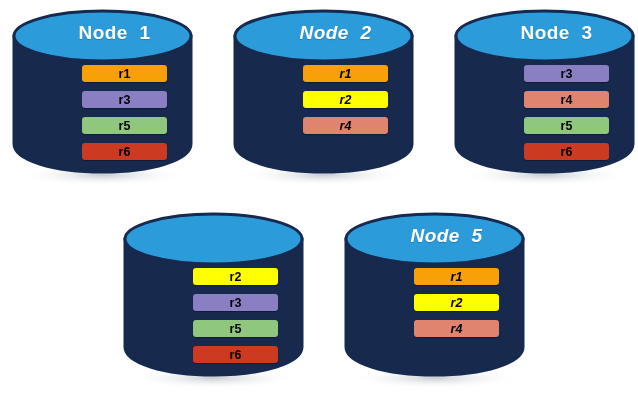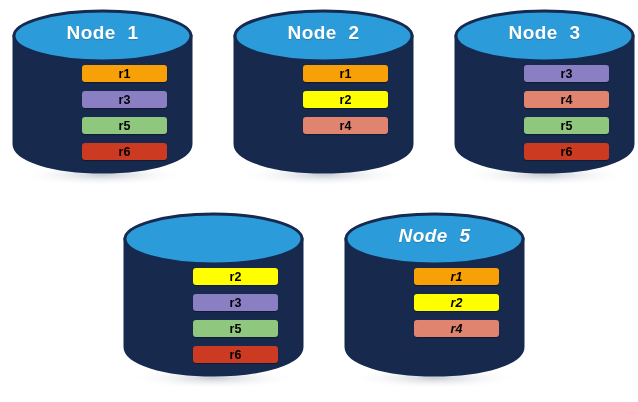--- a/index.html
+++ b/index.html
@@ -27,21 +27,21 @@
   }
   .node .cyl-svg {
     position: absolute;
     left: 0; top: 0;
     width: 185px;
     height: 180px;
     display: block;
   }
   .node-label {
     position: absolute;
-    left: 0;
+    left: 12px;
     top: 14px;
     width: 185px;
     text-align: center;
     color: #ffffff;
     font-size: 19px;
     font-weight: bold;
     letter-spacing: 0.5px;
     font-family: "Liberation Sans", sans-serif;
     white-space: pre;
     z-index: 4;
@@ -100,21 +100,21 @@
           <span class="bar-label">r3</span>
         </div>
         <div class="bar" style="background: rgb(143, 199, 127);">
           <span class="bar-label">r5</span>
         </div>
         <div class="bar" style="background: rgb(204, 58, 34);">
           <span class="bar-label">r6</span>
         </div>
       </div>
     </div>
-    <div class="node" style="left: 231px; top: 8px;">
+    <div class="node" style="left: 231px; top: 8px; font-style: italic;">
       <svg class="cyl-svg" viewBox="0 0 185 180">
         <defs>
           <radialGradient id="shadow-1">
             <stop offset="0%" stop-color="#9aa2b0" stop-opacity="0.55"></stop>
             <stop offset="100%" stop-color="#ffffff" stop-opacity="0"></stop>
           </radialGradient>
         </defs>
         <ellipse cx="92.5" cy="167" rx="84" ry="11" fill="url(#shadow-1)"></ellipse>
         <path d="M4,28 L4,136 C4,152 43,164 92.5,164 C142,164 181,152 181,136 L181,28 Z" fill="#17294D" stroke="#16294F" stroke-width="3"></path>
         <ellipse cx="92.5" cy="28" rx="88.5" ry="25" fill="#2B9BD9" stroke="#16294F" stroke-width="3"></ellipse>

